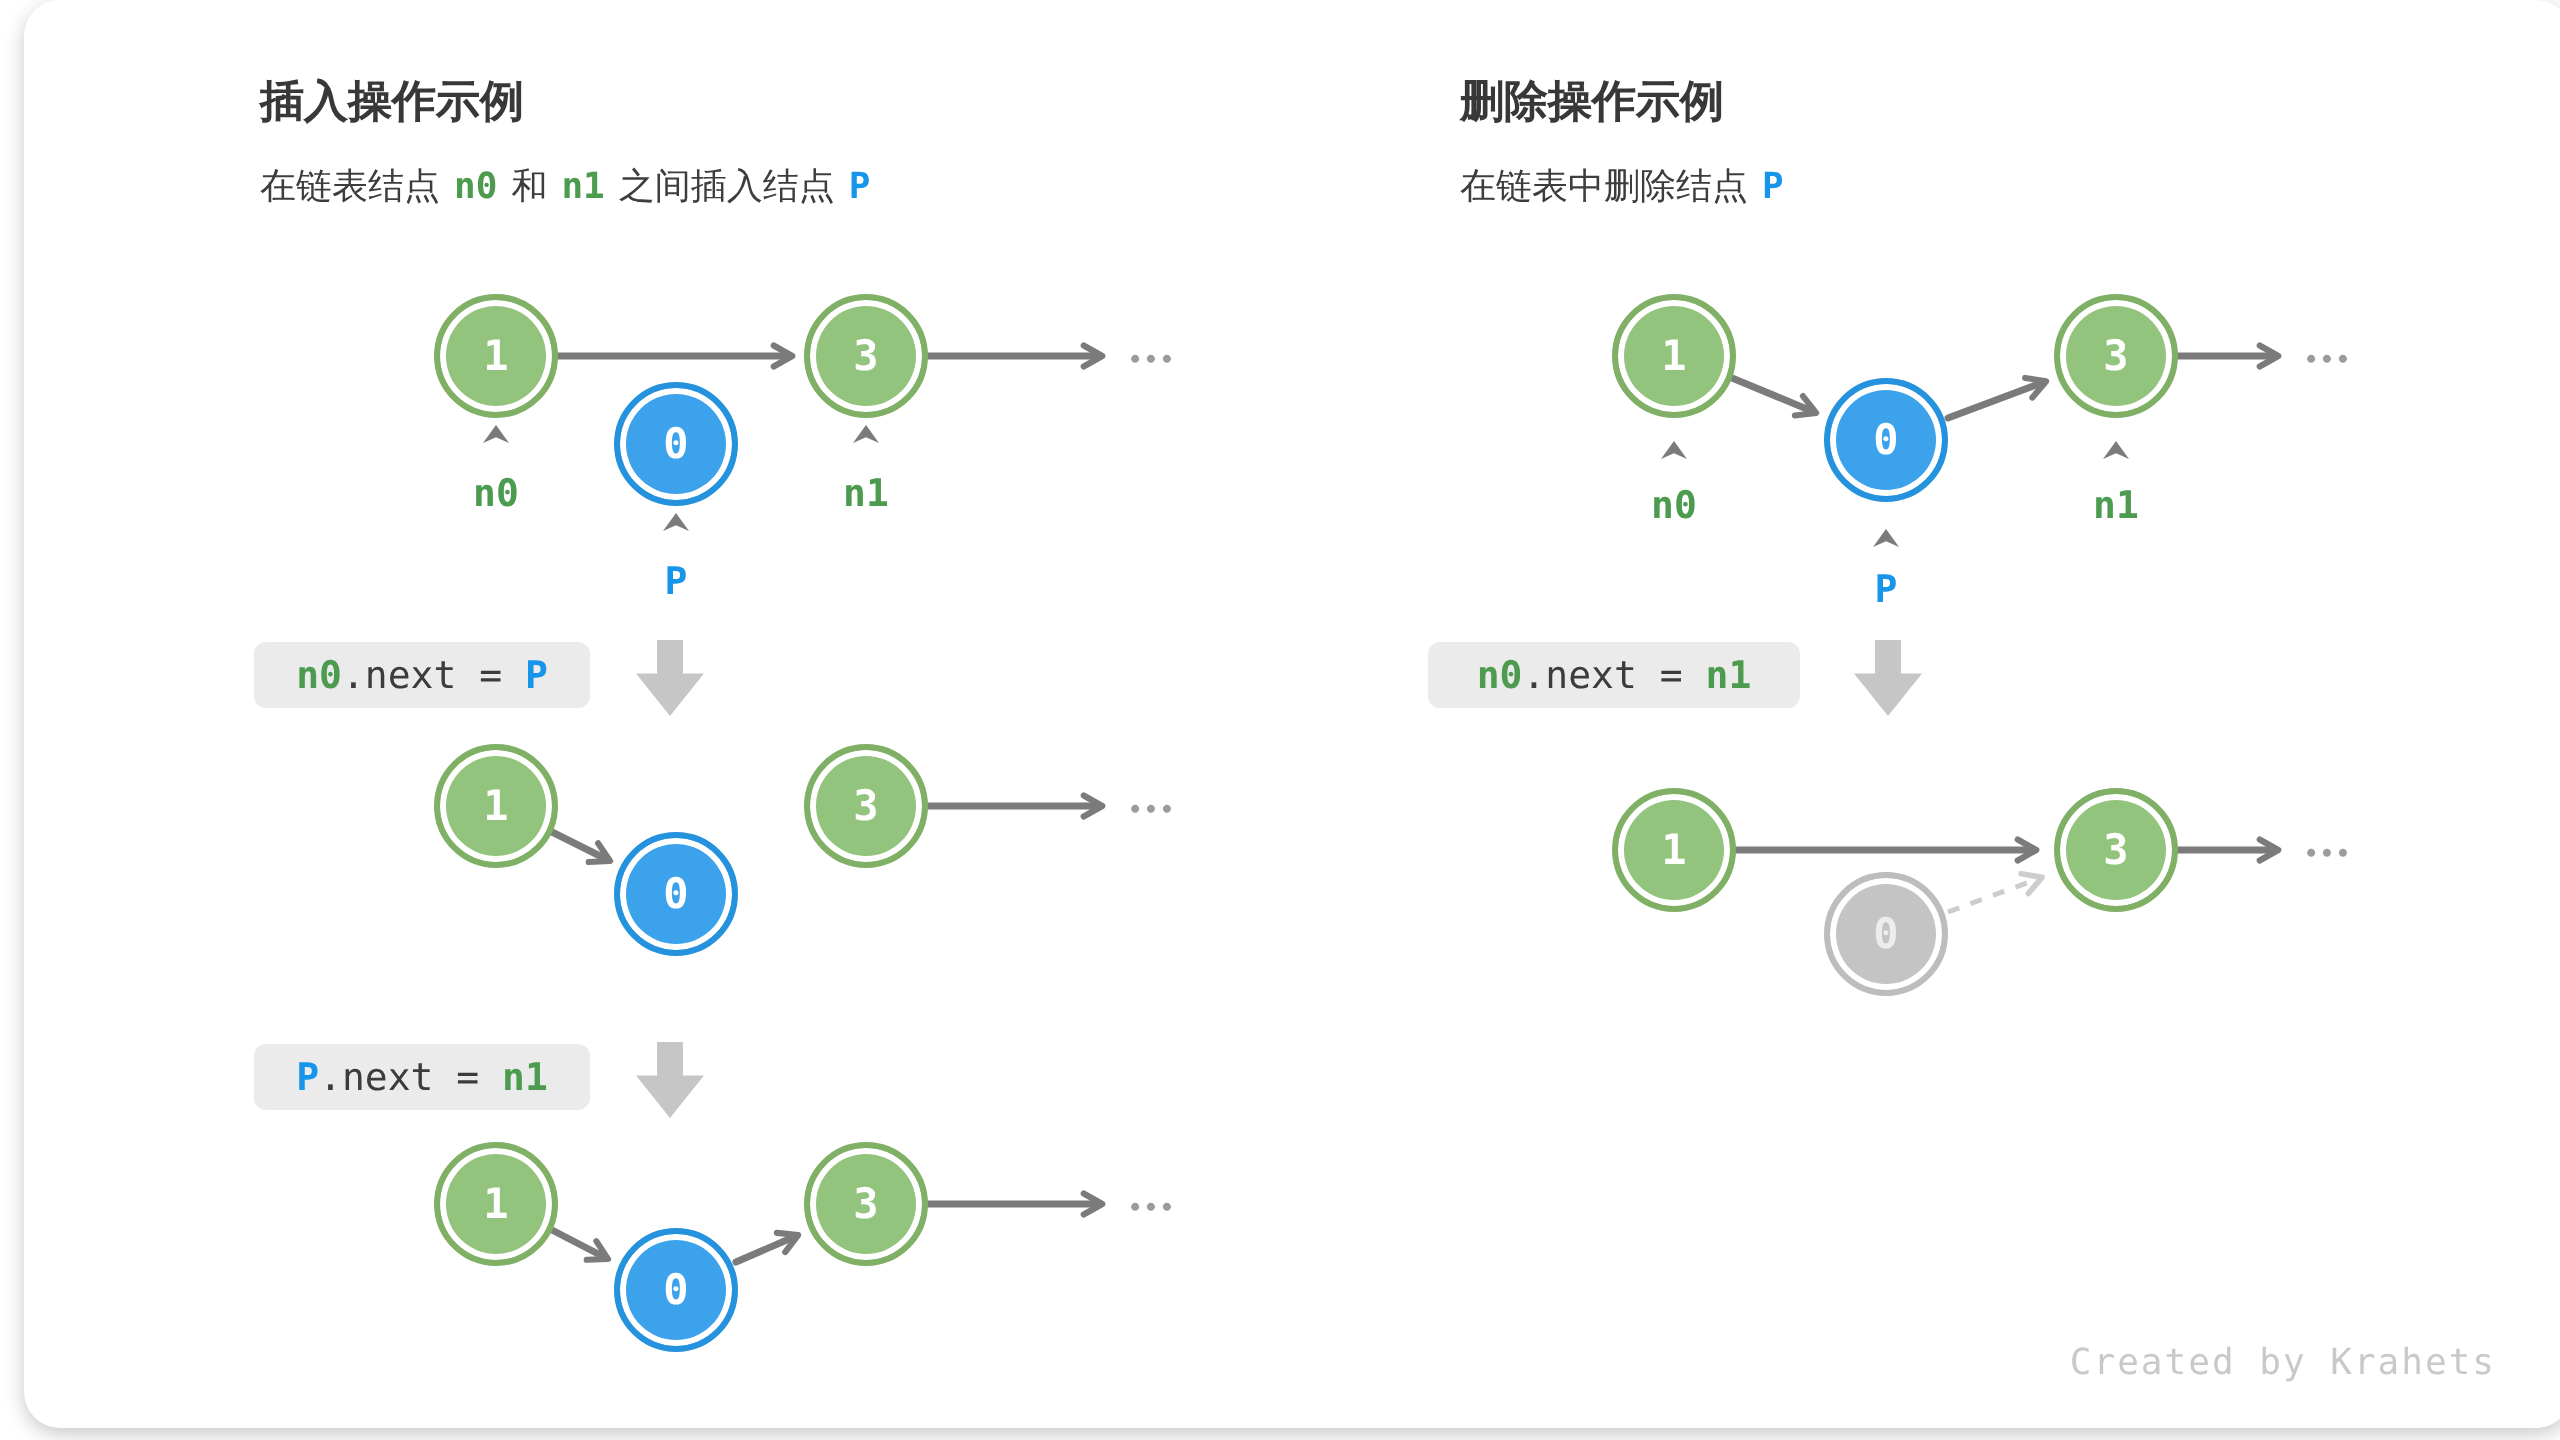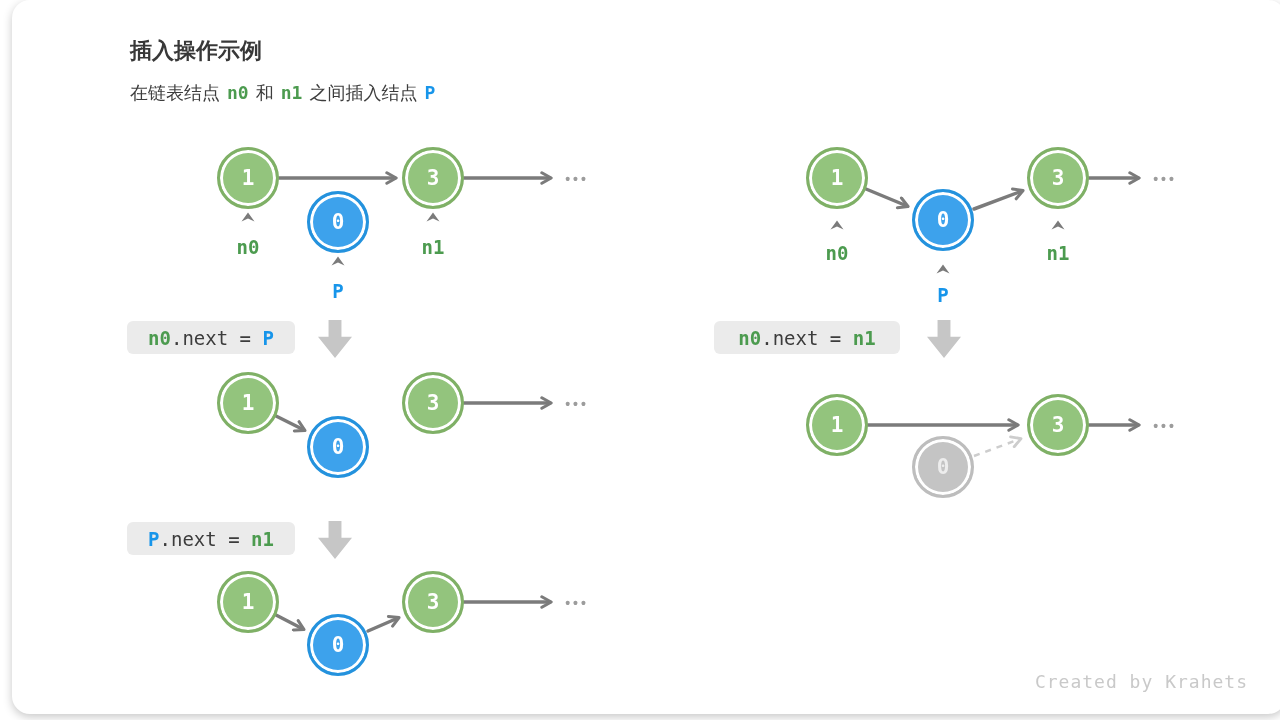--- a/index.html
+++ b/index.html
@@ -99,20 +99,24 @@
   <div class="codebox" style="left:115px;top:522px;width:168px">
     <span class="tok tok-blue">P</span><span>.next = </span><span class="tok tok-green">n1</span>
   </div>
   <div class="blockarrow" style="left:306px;top:521px"></div>
 
   <div class="node node-green" style="left:205px;top:571px">1</div>
   <div class="node node-blue" style="left:295px;top:614px">0</div>
   <div class="node node-green" style="left:390px;top:571px">3</div>
   <div class="dots" style="left:565px;top:603px">•••</div>
 
+  <div class="title" style="left:718px;top:36px">删除操作示例</div>
+  <div class="subtitle" style="left:718px;top:81px">
+    <span>在链表中删除结点</span><span class="tok tok-blue">P</span>
+  </div>
 
   <div class="node node-green" style="left:794px;top:147px">1</div>
   <div class="node node-blue" style="left:900px;top:189px">0</div>
   <div class="node node-green" style="left:1015px;top:147px">3</div>
   <div class="nlabel nlabel-green" style="left:825px;top:253px">n0</div>
   <div class="nlabel nlabel-green" style="left:1046px;top:253px">n1</div>
   <div class="nlabel nlabel-blue" style="left:931px;top:295px">P</div>
   <div class="dots" style="left:1153px;top:179px">•••</div>
 
   <div class="codebox" style="left:702px;top:321px;width:186px">

